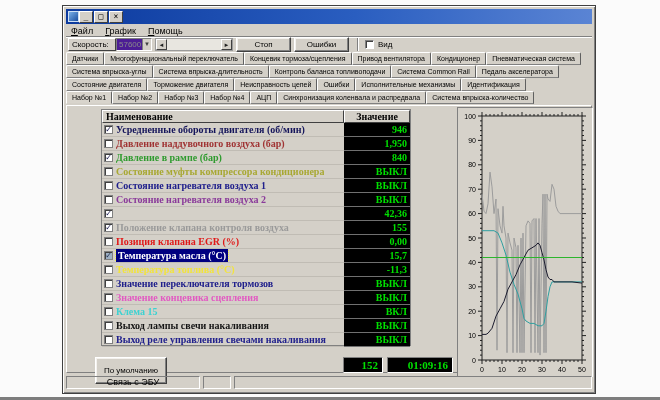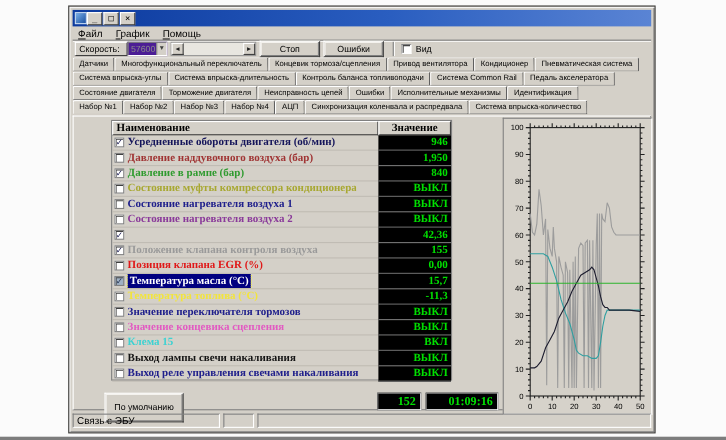--- a/index.html
+++ b/index.html
@@ -118,21 +118,21 @@
 
   
   .chartpanel {
     position:absolute; left:390px; top:1px; width:136px; height:270px;
     border:1px solid; border-color:#808080 #fff #fff #808080;
     background:#d6d2ca;
   }
   .chartpanel svg { display:block; }
 
   
-  .statusbar { position:absolute; left:3px; bottom:3px; right:3px; height:15px; display:flex; align-items:center; gap:3px; }
+  .statusbar { position:absolute; left:3px; bottom:3px; right:3px; height:15px; display:flex; align-items:center; gap:3px;text-align:center; }
   .sb-panel { height:13px; border:1px solid; border-color:#808080 #fff #fff #808080; font-size:9px; line-height:11px; padding:0 3px; color:#000; overflow:hidden; white-space:nowrap; }
   .sb1 { width:134px; }
   .sb2 { width:28px; }
   .sb3 { flex:1; }
 </style>
 </head>
 <body>
 
 <div class="window">
 

